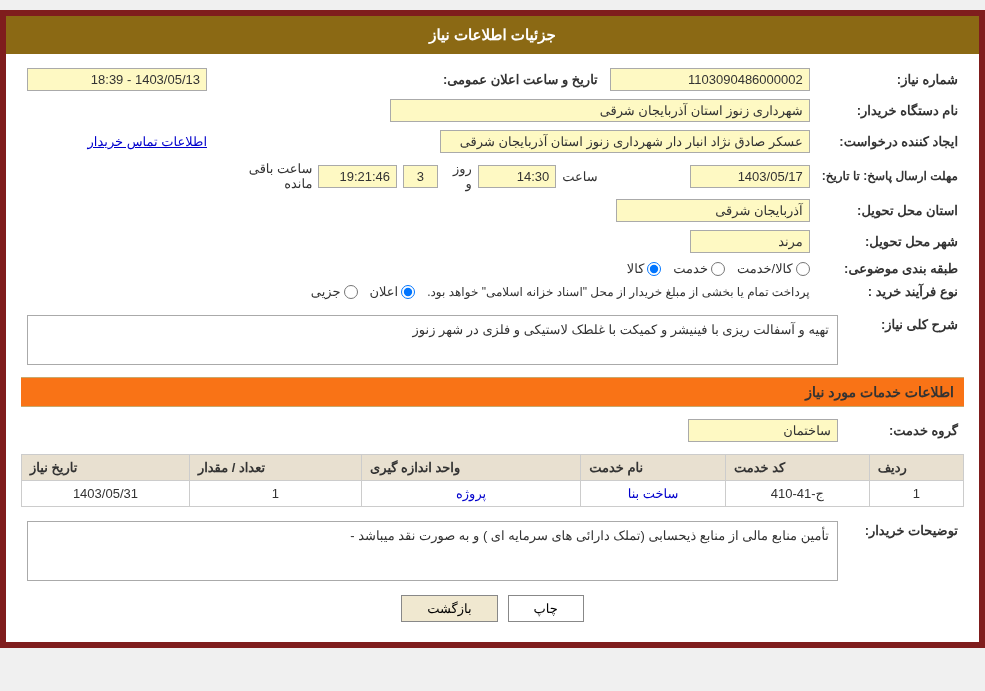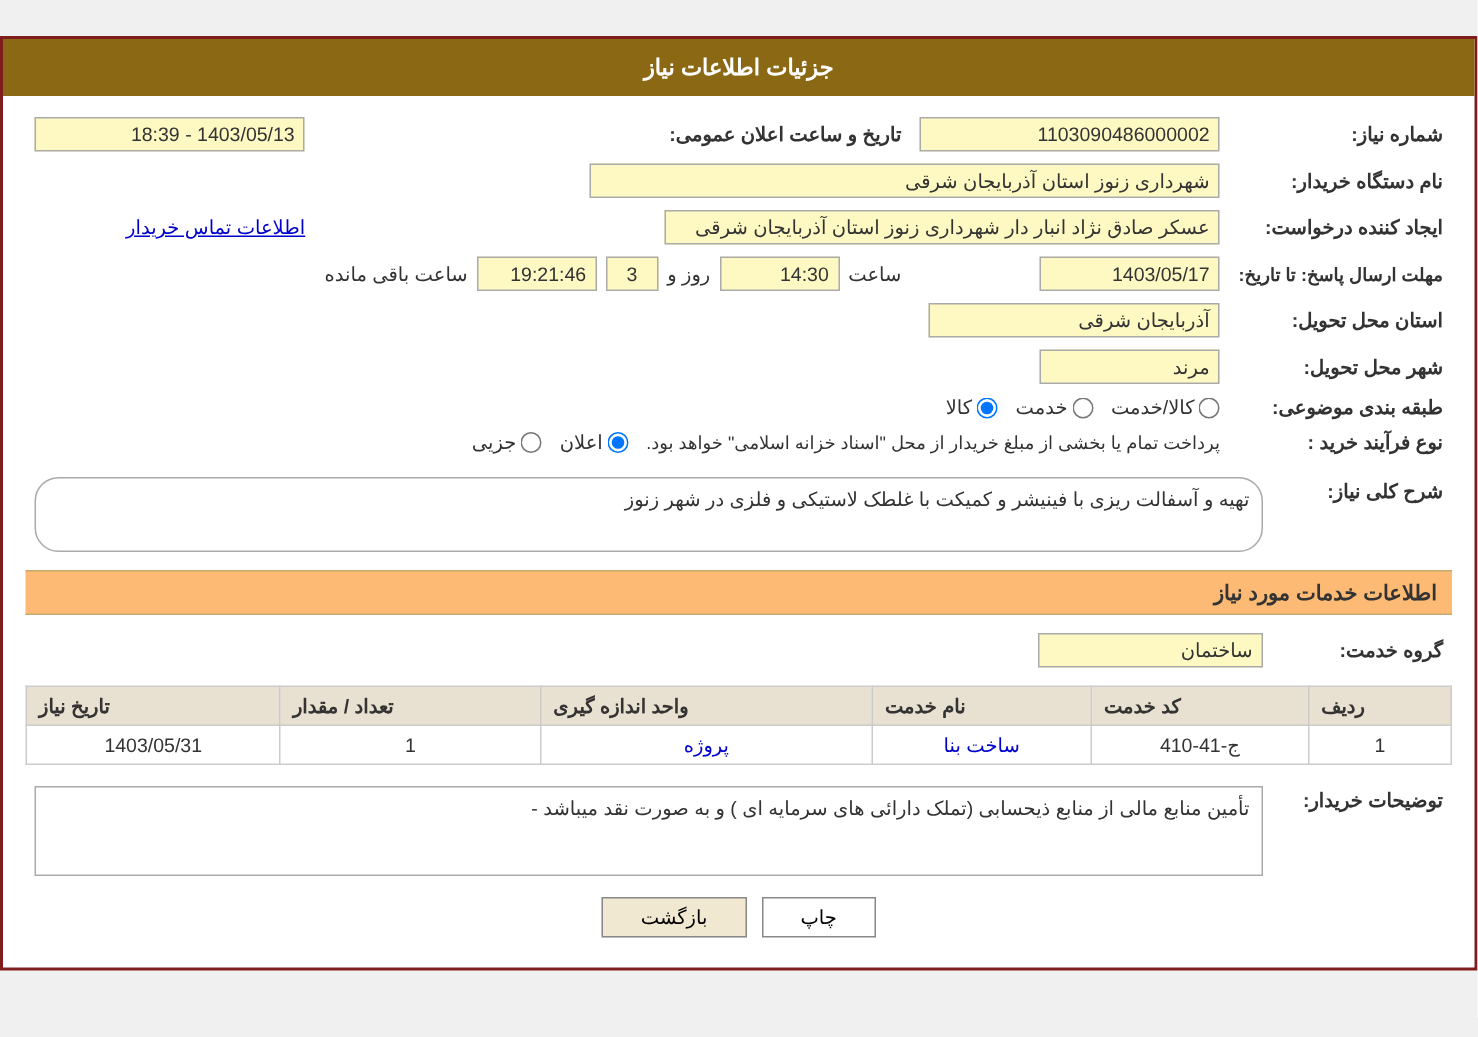--- a/index.html
+++ b/index.html
@@ -5,23 +5,23 @@
     * { box-sizing: border-box; margin: 0; padding: 0; }
     body {
       font-family: Tahoma, Arial, sans-serif;
       background: #f0f0f0;
       direction: rtl;
       font-size: 13px;
       color: #333;
     }
     .page-wrapper {
       max-width: 985px;
-      margin: 24px auto;
+      margin: 10px auto;
       background: #fff;
-      border: 2px solid #7f1d1d;
+      border: 6px solid #7f1d1d;
     }
     .page-header {
       background: #8B6914;
       color: #fff;
       text-align: center;
       padding: 10px 0;
       font-size: 15px;
       font-weight: bold;
     }
     .content {
@@ -48,21 +48,21 @@
       padding: 3px 6px;
       min-height: 22px;
       display: inline-block;
     }
     .blue-link {
       color: #0000cc;
       text-decoration: underline;
       cursor: pointer;
     }
     .section-title {
-      background: #fdba74;
+      background: #f97316;
       border-top: 1px solid #c8a96e;
       border-bottom: 1px solid #c8a96e;
       padding: 6px 10px;
       font-weight: bold;
       font-size: 14px;
       color: #333;
       margin: 8px 0;
       text-align: right;
     }
     .row-flex {
@@ -132,21 +132,20 @@
       font-family: Tahoma, Arial, sans-serif;
     }
     .btn-print {
       background: #fff;
     }
     .btn-back {
       background: #f0e8d0;
     }
     .watermark-area {
       position: relative;
-      border-radius: 16px;
     }
     .checkbox-radio {
       width: 14px;
       height: 14px;
     }
   </style>
 </head>
 <body>
 
 <div class="page-wrapper">

